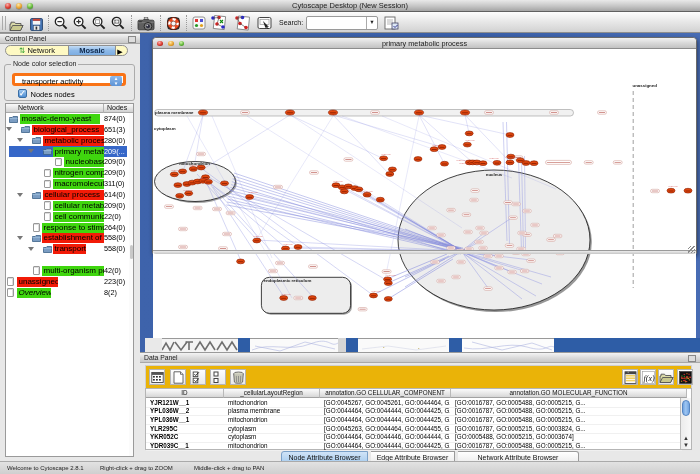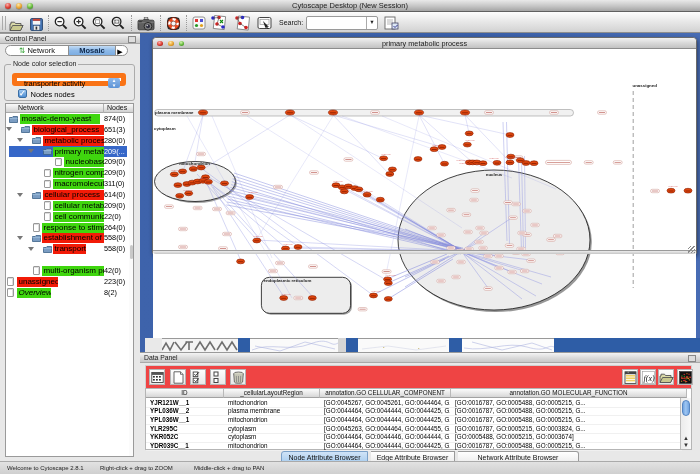--- a/index.html
+++ b/index.html
@@ -26,33 +26,33 @@
   border:1px solid #9a9a9a; border-radius:2px; }
 #search-arrow { position:absolute; left:59px; top:0px; width:11px; height:11.5px; border-left:1px solid #aaa;
   font-size:5.5px; color:#222; text-align:center; line-height:11.5px; }
 
 
 #cpanel { left:0; top:33px; width:140px; height:428px; background:#e8e8e8; position:absolute; }
 .panel-hdr { background:linear-gradient(#f4f4f4,#dcdcdc 50%,#c8c8c8);
   border-top:1px solid #9a9a9a; border-bottom:1px solid #a8a8a8;
   font-size:6.8px; color:#1a1a1a; }
 #cp-hdr { position:absolute; left:0; top:0; width:140px; height:10.5px; line-height:9.5px; padding-left:5px; }
-#cp-tabs { position:absolute; left:5px; top:11.5px; width:123px; height:11px; background:#ffffff;
+#cp-tabs { position:absolute; left:5px; top:11.5px; width:123px; height:11px; background:#fef9c3;
   border:1px solid #8f8f8f; border-radius:6px; font-size:7.5px; }
 #tab-network { position:absolute; left:0; top:0; width:62px; height:100%; text-align:center; line-height:10.5px; color:#111; }
 #tab-mosaic { position:absolute; left:62px; top:0; width:48px; height:100%;
   background:linear-gradient(#c3dcf5,#8db9e8 50%,#7cade2); border-left:1px solid #8f8f8f; border-right:1px solid #8f8f8f;
   text-align:center; line-height:10.5px; font-weight:bold; color:#102a4d; }
 #tab-arrow { position:absolute; right:1px; top:0; width:12px; height:100%; text-align:center; line-height:11px; font-size:7px; color:#000; }
 #ncs-box { position:absolute; left:4px; top:31px; width:131px; height:37px;
   border:1px solid #ababab; border-radius:3px; }
 #ncs-label { position:absolute; left:6px; top:-5px; background:#e8e8e8; padding:0 2px;
   font-size:7px; color:#222; }
 #combo { position:absolute; left:7px; top:7.5px; width:114px; height:13px; background:#fff;
-  border:5px solid #f97316; border-radius:3px; font-size:7.5px; line-height:11.5px; color:#000; padding-left:7px; }
+  border:3px solid #f97316; border-radius:3px; font-size:7.5px; line-height:11.5px; color:#000; padding-left:7px; }
 #combo-btn { position:absolute; right:1px; top:0.5px; width:12px; height:10px;
   background:linear-gradient(#8fb9ea,#5c93d6); border-radius:2px; color:#fff; font-size:4.6px;
   line-height:5px; text-align:center; }
 #selnodes { position:absolute; left:13px; top:24px; width:120px; height:10px; font-size:7.5px; color:#000; }
 #selcheck { position:absolute; left:0; top:0; width:8.5px; height:8.5px;
   background:linear-gradient(#9ec7ef,#4f8fd4); border:1px solid #3a6ea5; border-radius:2px;
   color:#fff; font-size:8px; line-height:8px; text-align:center; font-weight:bold; }
 #selnodes span { position:absolute; left:12.5px; top:0.5px; }
 
 
@@ -88,21 +88,21 @@
 #iwin-bar .tl { position:absolute; top:2.8px; width:5.5px; height:5.5px; border-radius:50%; }
 #iwin-title { position:absolute; width:100%; text-align:center; font-size:7.3px; line-height:11px; color:#222; }
 #canvas-svg { position:absolute; left:0px; top:11px; }
 
 
 .frag { position:absolute; top:305px; height:14px; }
 
 
 #dpanel { left:140px; top:352px; width:560px; height:109px; background:#e8e8e8; position:absolute; }
 #dp-hdr { position:absolute; left:0; top:0; width:560px; height:11px; line-height:10px; padding-left:4px; }
-#dp-toolbar { position:absolute; left:5px; top:13px; width:547px; height:23px; background:#ef4444;
+#dp-toolbar { position:absolute; left:5px; top:13px; width:547px; height:23px; background:#eab308;
   border:1px solid #cfcfcf; border-bottom:none; }
 .dpicon { position:absolute; top:3px; width:16px; height:16px; background:linear-gradient(#fdfdfd,#e8e8e8);
   border:1px solid #b5b5b5; text-align:center; }
 .dpicon svg { margin-top:1px; }
 
 #dtable { position:absolute; left:5px; top:36px; width:547px; height:62px; background:#fff; border:1px solid #b5b5b5; font-size:6.3px; }
 .th { position:absolute; top:0; height:9px; background:linear-gradient(#fbfbfb,#e6e6e6 60%,#d6d6d6);
   border-right:1px solid #b9b9b9; border-bottom:1px solid #a2a2a2; text-align:center; line-height:8.2px; color:#111; overflow:hidden; white-space:nowrap; }
 .td { position:absolute; height:8.7px; line-height:8.7px; color:#000; white-space:nowrap; overflow:hidden; }
 #dt-scroll { position:absolute; right:0px; top:9px; width:11px; height:51px; background:linear-gradient(90deg,#ececec,#f8f8f8); border-left:1px solid #bbb; }

